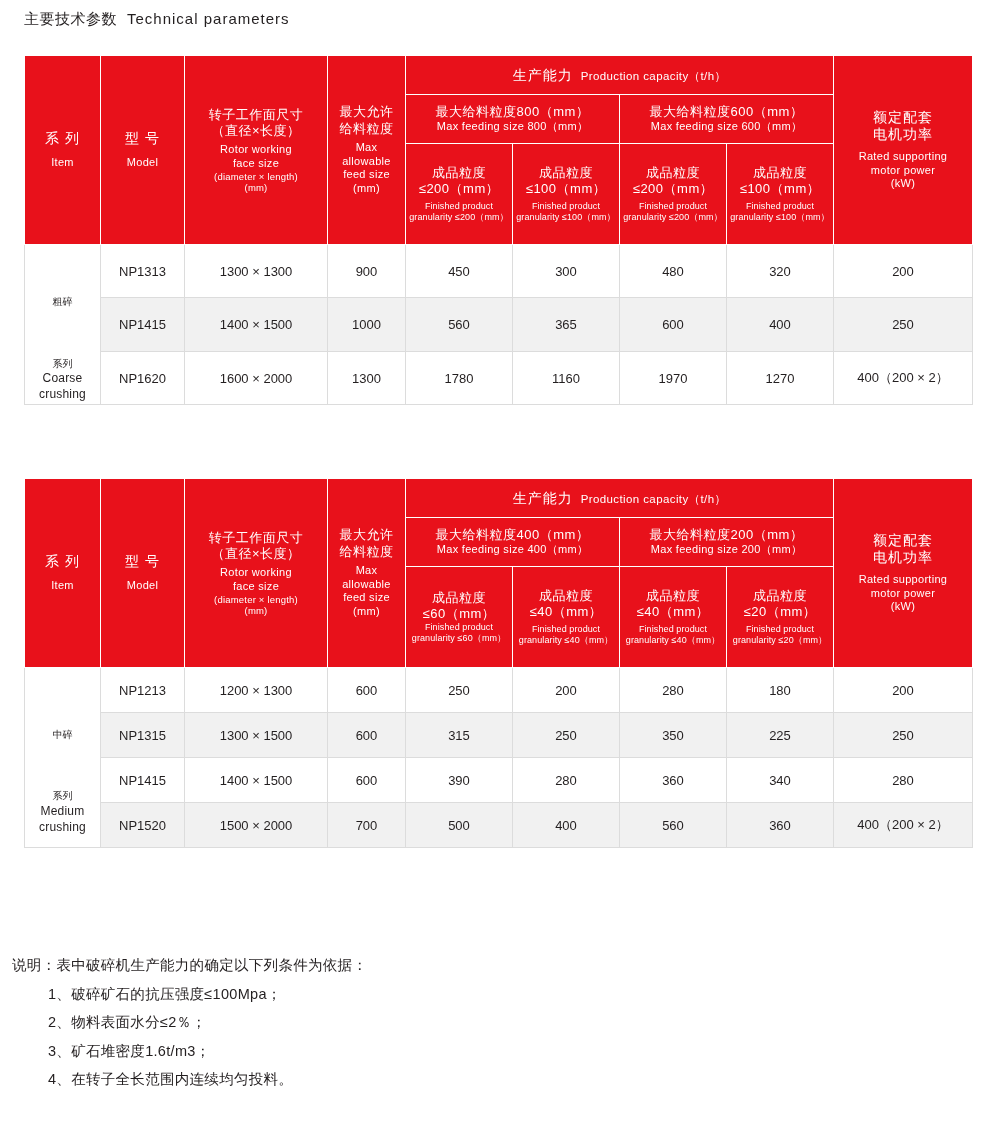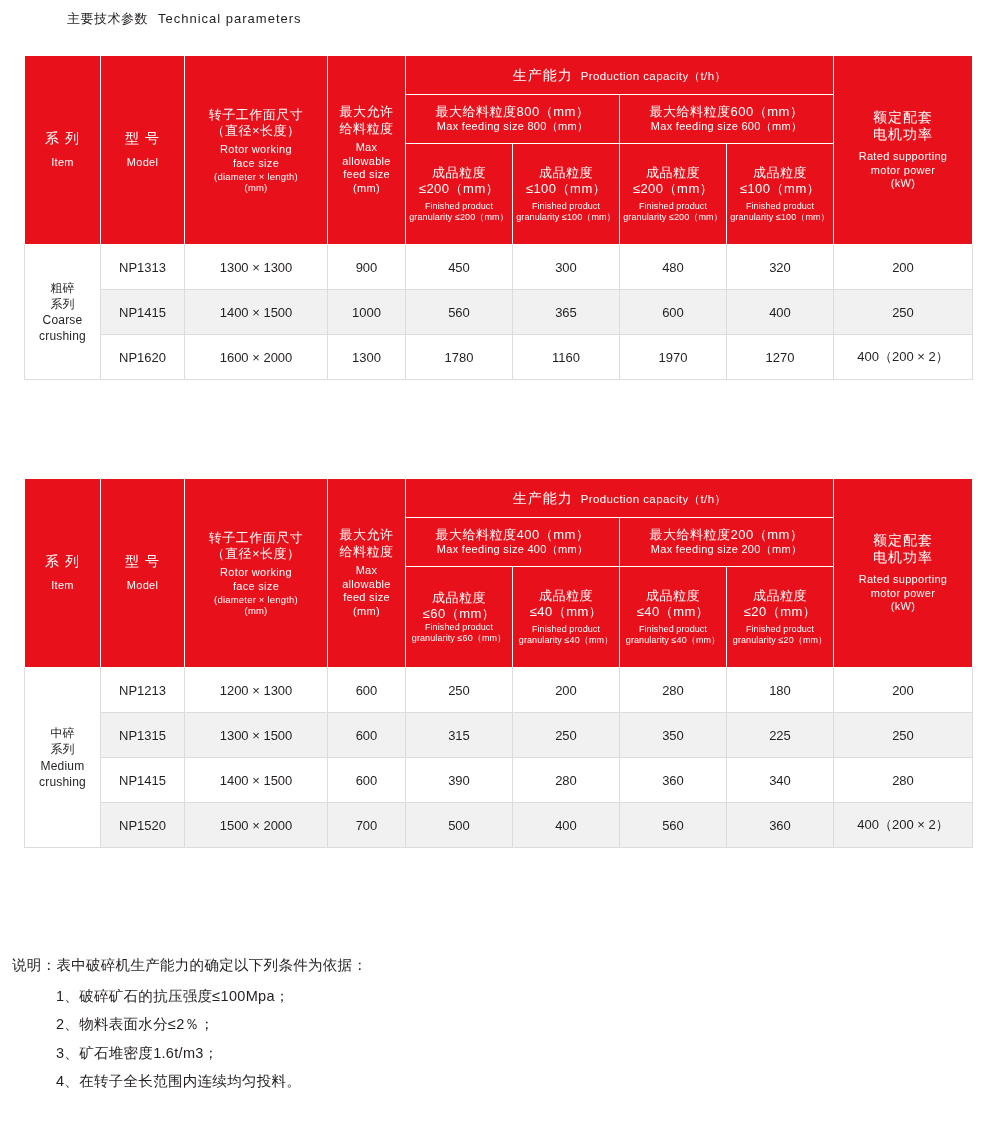--- a/index.html
+++ b/index.html
@@ -18,25 +18,24 @@
   .page {
     position: relative;
     width: 996px;
     height: 1137px;
     box-sizing: border-box;
   }
   .page-title {
     position: absolute;
     left: 24px;
     top: 10px;
-    font-size: 13px;
+    font-size: 15px;
     letter-spacing: 0.5px;
     color: #231f20;
     white-space: nowrap;
-    margin-left: 43px;
   }
   .page-title .en {
     margin-left: 10px;
     letter-spacing: 1px;
   }
 
   table.spec {
     position: absolute;
     border-collapse: collapse;
     table-layout: fixed;
@@ -101,36 +100,36 @@
     height: 40px;
   }
   tbody tr.row-odd td { background: #ffffff; }
   tbody tr.row-even td { background: #f1f1f1; }
   td.series-cell {
     background: #ffffff !important;
     font-size: 13px;
     line-height: 1.35;
     border: 1px solid #dcdcdc;
   }
-  td.series-cell .s-cn { display: block; font-size: 12px; }
+  td.series-cell .s-cn { display: block; font-size: 10px; margin-top: 48px; }
   td.series-cell .s-en { display: block; font-size: 12px; letter-spacing: 0.2px; }
 
   .notes {
     position: absolute;
     left: 12px;
     font-size: 14.5px;
     color: #231f20;
     line-height: 1.0;
   }
   .notes .note-head {
     margin: 0 0 14px 0;
     letter-spacing: 0.3px;
   }
   .notes ol {
-    margin: 16px;
+    margin: 8px;
     padding: 0;
     list-style: none;
   }
   .notes li {
     margin: 0 0 14px 28px;
     letter-spacing: 0.3px;
     font-size: 14.5px;
   }
 </style>
 </head>

